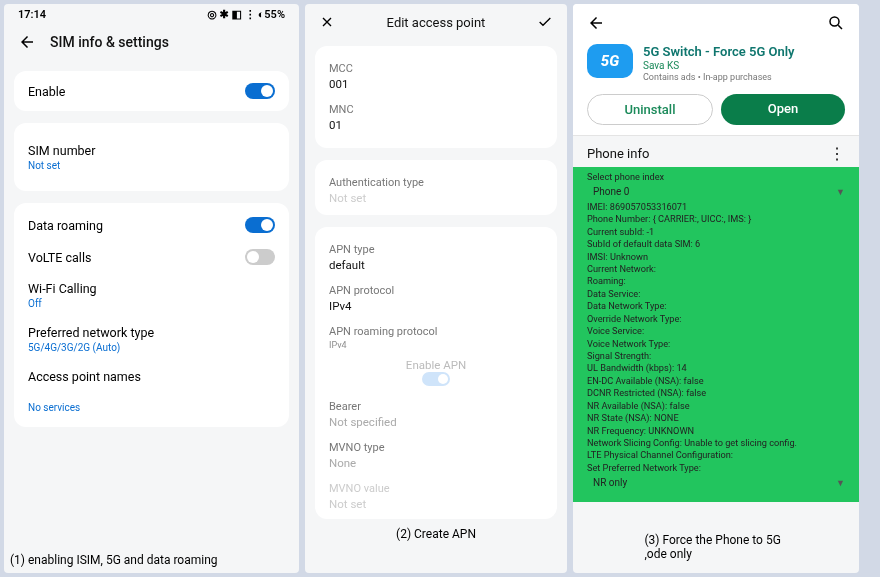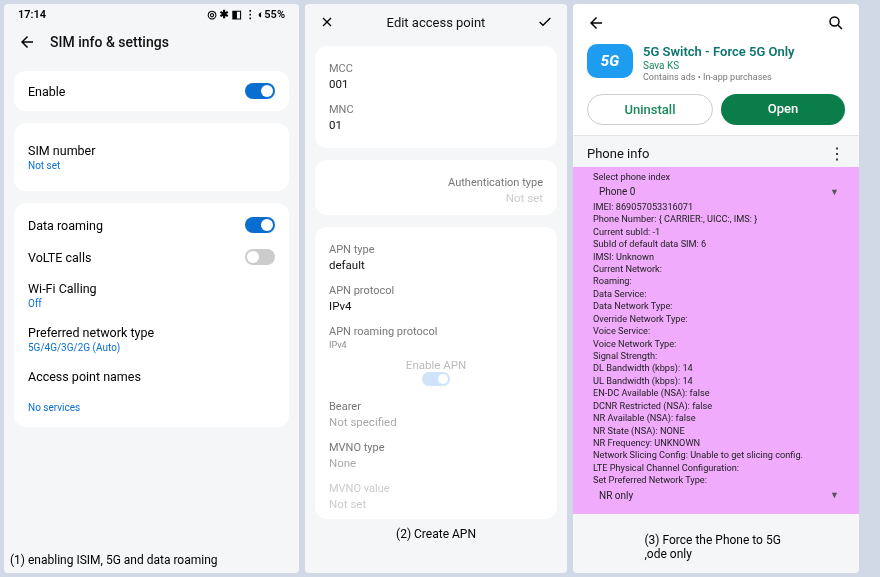--- a/index.html
+++ b/index.html
@@ -122,25 +122,25 @@
   .btn.open { background:#0a7d4a; color:#fff; }
   .p3-info-hdr {
     display:flex; justify-content:space-between; align-items:center;
     padding:10px 14px 6px;
     font-size:13px; color:#111;
     border-top:1px solid #e4e4e4;
     background:#f5f6f7;
   }
   .dots { font-size:16px; line-height:10px; }
   .info-body {
-    padding:4px 20px 10px;
+    padding:4px 14px 10px;
     font-size:9.2px;
     color:#222;
     line-height:1.35;
-    background:#f0abfc;
+    background:#22c55e;
     overflow:hidden;
   }
   .info-body .selrow { display:flex; justify-content:space-between; align-items:center; }
   .info-body .selrow .tri { font-size:9px; color:#555; }
   .info-body .phonesel { font-size:10px; padding:2px 0 2px 6px; }
   .info-body .kv { white-space:nowrap; }
   .caption {
     position:absolute;
     bottom:6px;
     left:6px;
@@ -222,21 +222,21 @@
     <div class="entry">
       <div class="entry-lbl">MCC</div>
       <div class="entry-val">001</div>
     </div>
     <div class="entry">
       <div class="entry-lbl">MNC</div>
       <div class="entry-val">01</div>
     </div>
   </div>
 
-  <div class="card2" style="padding-bottom:4px;text-align:right;">
+  <div class="card2" style="padding-bottom:4px;">
     <div class="entry">
       <div class="entry-lbl">Authentication type</div>
       <div class="entry-val grey" style="opacity:.6;">Not set</div>
     </div>
   </div>
 
   <div class="card2" style="padding-bottom:2px;">
     <div class="entry">
       <div class="entry-lbl">APN type</div>
       <div class="entry-val">default</div>
@@ -311,21 +311,20 @@
         <div class="kv">SubId of default data SIM: 6</div>
         <div class="kv">IMSI: Unknown</div>
         <div class="kv">Current Network:</div>
         <div class="kv">Roaming:</div>
         <div class="kv">Data Service:</div>
         <div class="kv">Data Network Type:</div>
         <div class="kv">Override Network Type:</div>
         <div class="kv">Voice Service:</div>
         <div class="kv">Voice Network Type:</div>
         <div class="kv">Signal Strength:</div>
-        <div class="kv">DL Bandwidth (kbps): 14</div>
         <div class="kv">UL Bandwidth (kbps): 14</div>
         <div class="kv">EN-DC Available (NSA): false</div>
         <div class="kv">DCNR Restricted (NSA): false</div>
         <div class="kv">NR Available (NSA): false</div>
         <div class="kv">NR State (NSA): NONE</div>
         <div class="kv">NR Frequency: UNKNOWN</div>
         <div class="kv">Network Slicing Config: Unable to get slicing config.</div>
         <div class="kv">LTE Physical Channel Configuration:</div>
         <div class="kv">Set Preferred Network Type:</div>
       </div>

